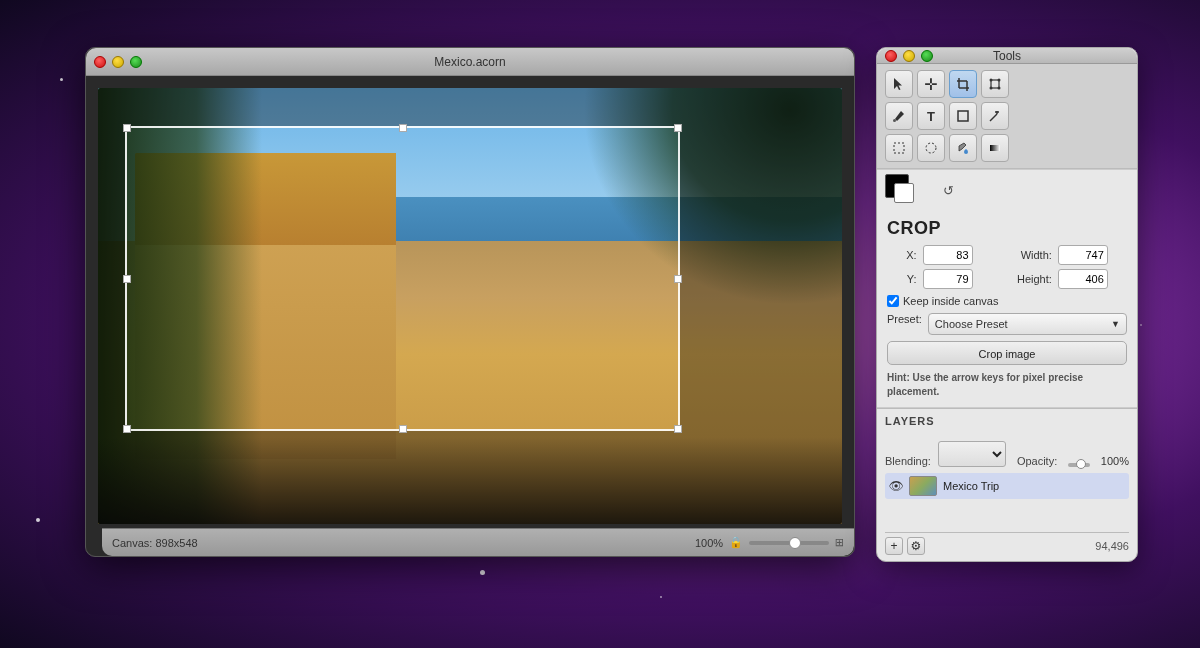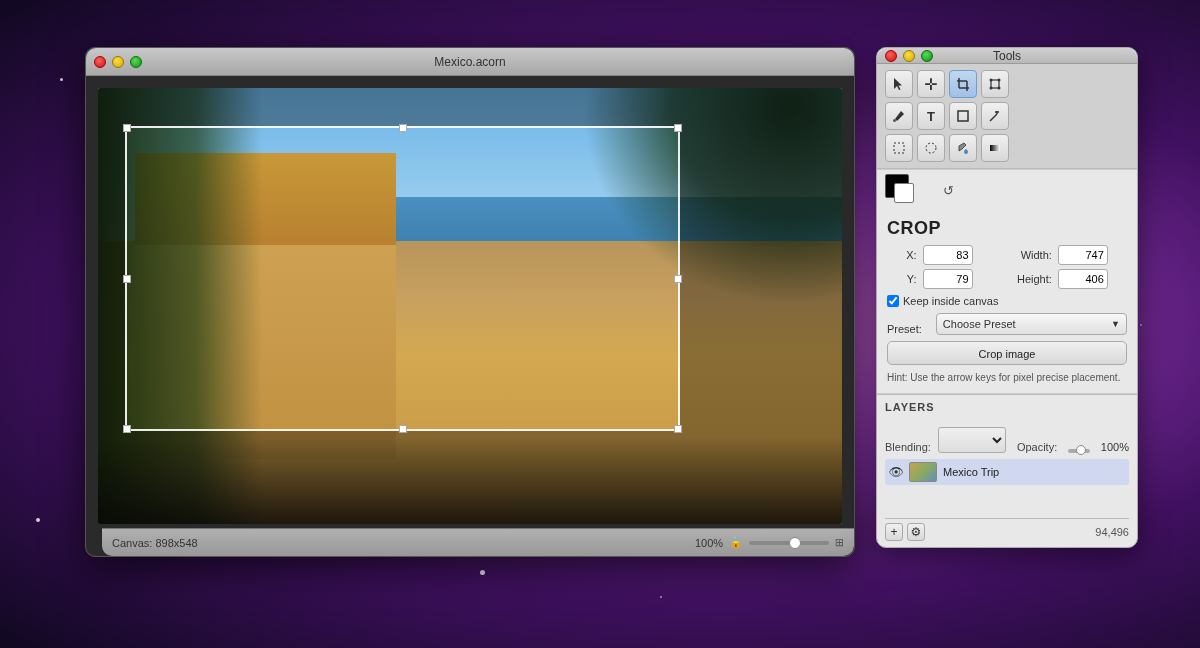--- a/index.html
+++ b/index.html
@@ -403,22 +403,22 @@
       height: 12px;
     }
 
     .keep-canvas-label {
       font-size: 11px;
       color: #333;
     }
 
     .preset-row {
       display: flex;
-      align-items: flex-end;
-      gap: 14px;
+      align-items: flex-start;
+      gap: 6px;
       margin-bottom: 6px;
     }
 
     .preset-label {
       font-size: 11px;
       color: #333;
     }
 
     .preset-dropdown {
       flex: 1;
@@ -447,20 +447,21 @@
       cursor: pointer;
       text-align: center;
       line-height: 24px;
       margin-bottom: 6px;
     }
 
     .crop-hint {
       font-size: 10px;
       color: #555;
       line-height: 1.4;
+      font-weight: bold;
     }
 
     
     .layers-section {
       padding: 6px 8px;
       border-top: 1px solid #bbb;
     }
 
     .layers-title {
       font-size: 11px;

